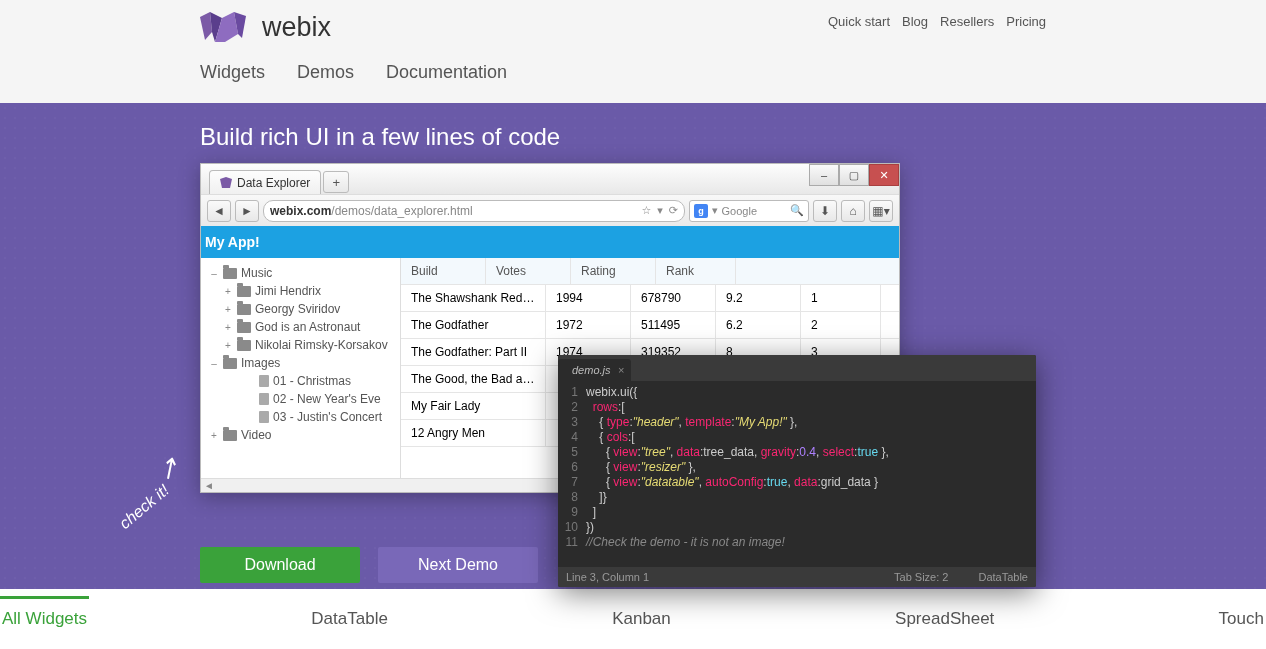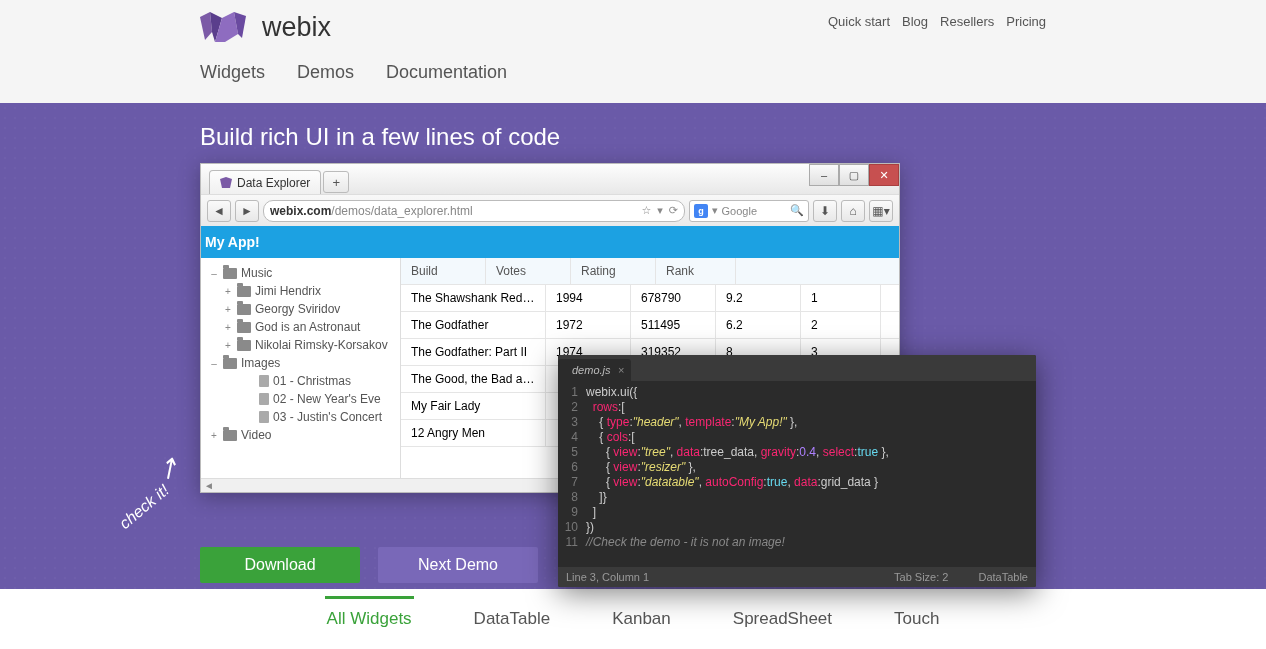--- a/index.html
+++ b/index.html
@@ -52,21 +52,21 @@
 .e-line{display:flex}
 .e-ln{width:28px;text-align:right;color:#777;padding-right:8px;user-select:none}
 .e-tx{flex:1;white-space:pre}
 .e-stat{height:20px;background:#3a3a3a;color:#999;font-size:11px;display:flex;align-items:center;justify-content:space-between;padding:0 8px;position:absolute;bottom:0;left:0;right:0}
 .e-stat-r{display:flex;gap:30px}
 .ck{color:#f92672}.cs{color:#e6db74;font-style:italic}.cn{color:#ae81ff}.cb{color:#66d9ef}.cc{color:#888;font-style:italic}
 .anno{position:absolute;color:#fff;font-family:'Comic Sans MS',cursive;font-size:16px;font-style:italic}
 .anno.l{left:115px;top:395px;transform:rotate(-40deg)}
 .anno.r{left:945px;top:275px;transform:rotate(-10deg)}
 .arr{font-size:26px;position:absolute}
-.tabs2{height:60px;display:flex;align-items:center;justify-content:center;gap:58px;font-size:17px;color:#555}
+.tabs2{height:60px;display:flex;align-items:center;justify-content:space-between;gap:58px;font-size:17px;color:#555}
 .tabs2 span{cursor:pointer;padding:10px 2px}
 .tabs2 .act{color:#3aa23a;border-top:3px solid #3aa23a;margin-top:-3px}
 .g-ico{width:14px;height:14px;background:#4285f4;color:#fff;font-size:9px;font-weight:bold;display:flex;align-items:center;justify-content:center;border-radius:2px}
 </style>
 </head>
 <body>
 
 <div class="topbar">
   <div class="topnav">
     <span>Quick start</span>

